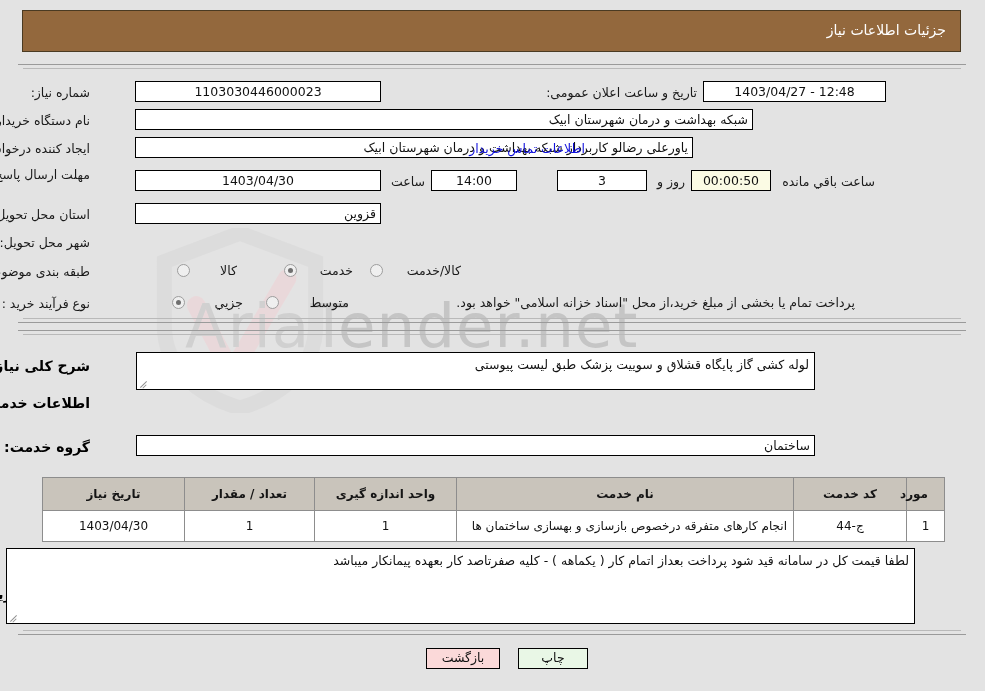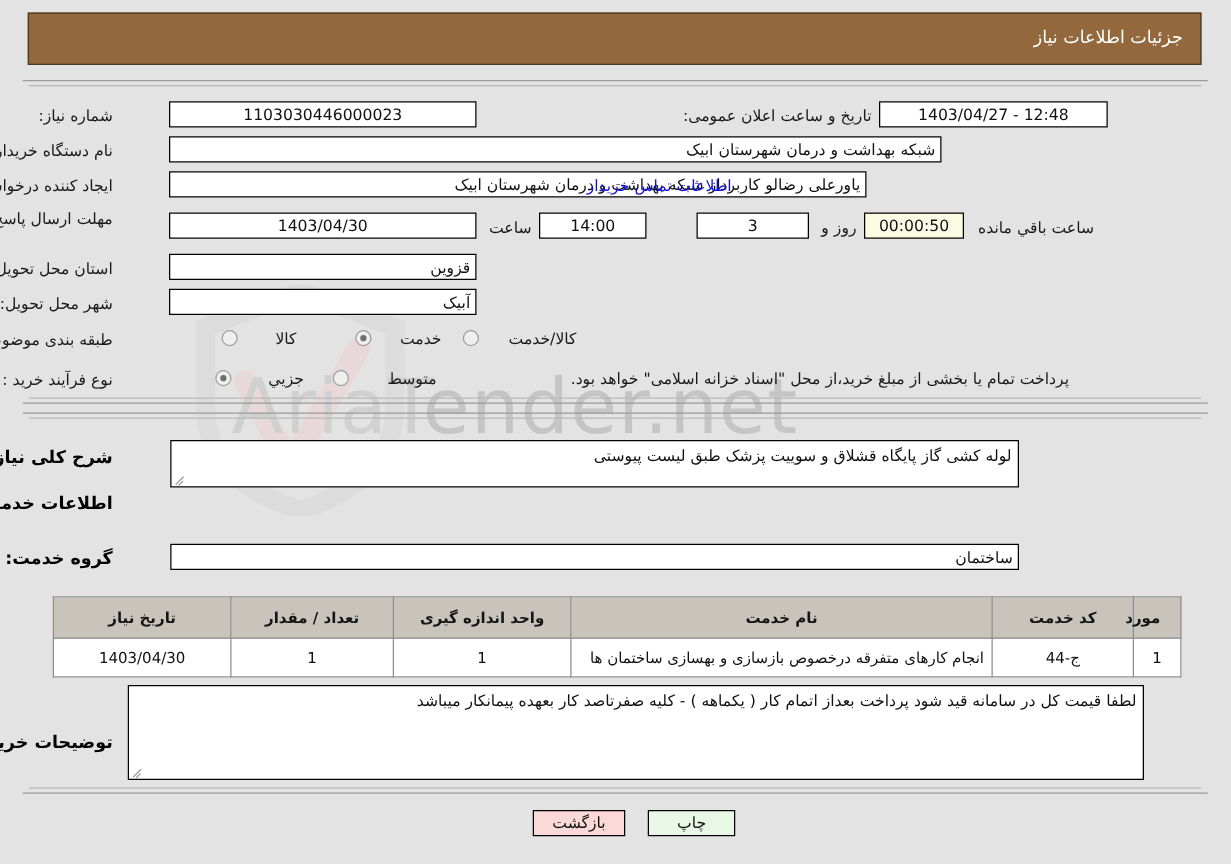--- a/index.html
+++ b/index.html
@@ -288,21 +288,20 @@
   <div class="fld center ltr" style="right:468px; top:170px; width:86px;">14:00</div>
   <div class="fld center ltr" style="right:338px; top:170px; width:90px;">3</div>
   <div class="plain" style="right:300px; top:174px;">روز و</div>
   <div class="fld timer center ltr" style="right:214px; top:170px; width:80px;">00:00:50</div>
   <div class="plain" style="right:110px; top:174px;">ساعت باقي مانده</div>
 
   <div class="lbl" style="right:895px; top:207px;">استان محل تحویل:</div>
   <div class="fld" style="right:604px; top:203px; width:246px;">قزوین</div>
 
   <div class="lbl" style="right:895px; top:235px;">شهر محل تحویل:</div>
-  <div class="fld" style="right:604px; top:231px; width:246px;">آبیک</div>
 
   <div class="lbl" style="right:895px; top:264px;">طبقه بندی موضوعی:</div>
   <div class="radio" id="cls-r0" style="right:795px; top:264px;"></div>
   <div class="plain" style="right:748px; top:263px;">کالا</div>
   <div class="radio on" id="cls-r1" style="right:688px; top:264px;"></div>
   <div class="plain" style="right:632px; top:263px;">خدمت</div>
   <div class="radio" id="cls-r2" style="right:602px; top:264px;"></div>
   <div class="plain" style="right:524px; top:263px;">کالا/خدمت</div>
 
   <div class="lbl" style="right:895px; top:296px;">نوع فرآیند خرید :</div>
@@ -352,21 +351,21 @@
         <td>ج-44</td>
         <td class="name">انجام کارهای متفرقه درخصوص بازسازی و بهسازی ساختمان ها</td>
         <td>1</td>
         <td>1</td>
         <td class="ltr" style="direction:ltr">1403/04/30</td>
       </tr>
     </tbody>
   </table>
 
   <div class="lbl-b" style="right:895px; top:586px;">توضیحات خریدار:</div>
-  <div class="ta" style="right:70px; top:548px; width:813px; height:76px;">
+  <div class="ta" style="right:70px; top:548px; width:909px; height:76px;">
     <span>لطفا قیمت کل در سامانه قید شود پرداخت بعداز اتمام کار ( یکماهه ) - کلیه صفرتاصد کار بعهده پیمانکار میباشد</span>
     <span class="grip"></span>
   </div>
 
   <div class="btn" id="btn-print">چاپ</div>
   <div class="btn" id="btn-back">بازگشت</div>
 
 </div>
 
 </body></html>

